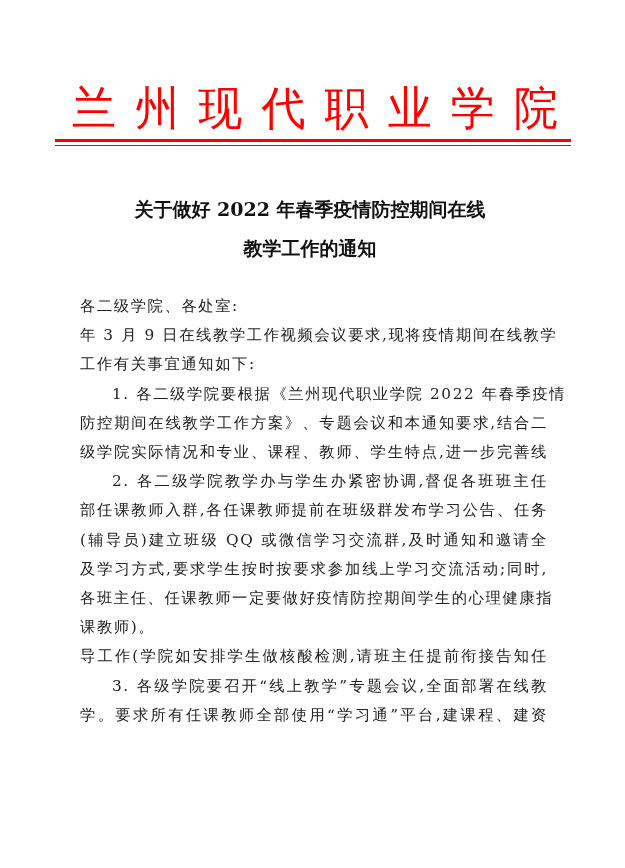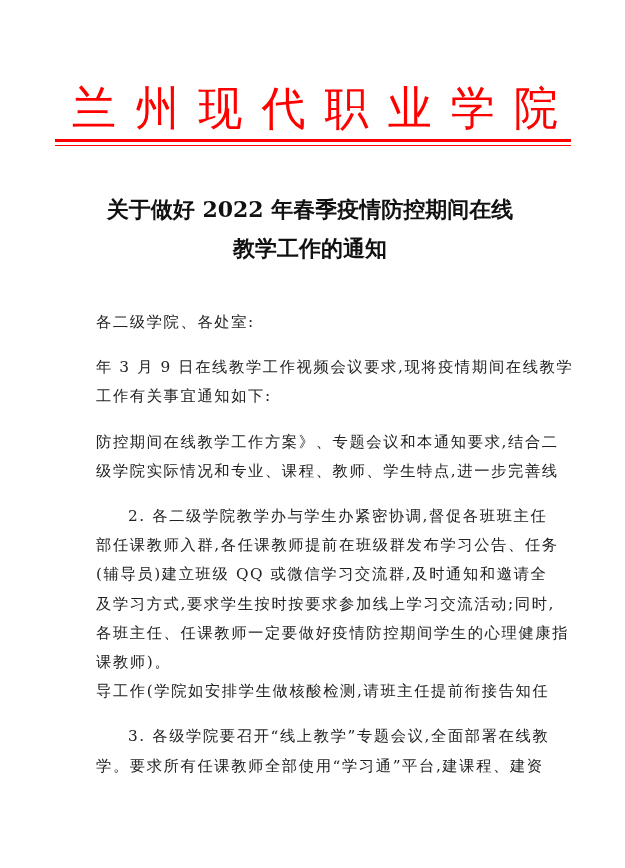--- a/index.html
+++ b/index.html
@@ -13,29 +13,29 @@
       font-family: "DejaVu Serif", "Liberation Serif", serif;
       font-size: 44px; line-height: 52px; color: #ff0000;
       width: 48px; text-align: center; transform: scaleY(1.05);
     }
     .rule-thick { position: absolute; left: 55px; top: 139px; width: 516px; height: 3px; background: #ff0000; }
     .rule-thin { position: absolute; left: 55px; top: 145px; width: 516px; height: 1px; background: #ff0000; }
     .doc-title {
       position: absolute; left: 60px; top: 190px; width: 500px;
       text-align: center;
       font-family: "DejaVu Serif", "Liberation Serif", serif;
-      font-weight: bold; font-size: 22px; line-height: 39px; color: #111111;
+      font-weight: bold; font-size: 19px; line-height: 39px; color: #111111;
     }
     .body-text {
       position: absolute; left: 80px; top: 292px; width: 468px;
       font-family: "DejaVu Serif", "Liberation Serif", serif;
       font-size: 15.3px; line-height: 29.2px; color: #222222;
       letter-spacing: 1.6px; text-align: justify;
     }
-    .body-text p { margin: 16px; }
+    .body-text p { margin: 0; }
     .line { display: block; white-space: nowrap; text-align: justify; text-align-last: justify; }
     .line.last { text-align-last: left; }
   </style>
 </head>
 <body>
 
 <div class="page">
 
   <div class="masthead">
     <span>兰</span>
@@ -58,20 +58,21 @@
 
   <div class="body-text">
     <p>各二级学院、各处室:</p>
 
     <p>
       <span class="line">年 3 月 9 日在线教学工作视频会议要求,现将疫情期间在线教学</span>
       <span class="line last">工作有关事宜通知如下:</span>
     </p>
 
     <p>
+      <span class="line" style="padding-left:32px">1. 各二级学院要根据《兰州现代职业学院 2022 年春季疫情</span>
       <span class="line">防控期间在线教学工作方案》、专题会议和本通知要求,结合二</span>
       <span class="line">级学院实际情况和专业、课程、教师、学生特点,进一步完善线</span>
     </p>
 
     <p>
       <span class="line" style="padding-left:32px">2. 各二级学院教学办与学生办紧密协调,督促各班班主任</span>
       <span class="line">部任课教师入群,各任课教师提前在班级群发布学习公告、任务</span>
       <span class="line">(辅导员)建立班级 QQ 或微信学习交流群,及时通知和邀请全</span>
       <span class="line">及学习方式,要求学生按时按要求参加线上学习交流活动;同时,</span>
       <span class="line">各班主任、任课教师一定要做好疫情防控期间学生的心理健康指</span>

